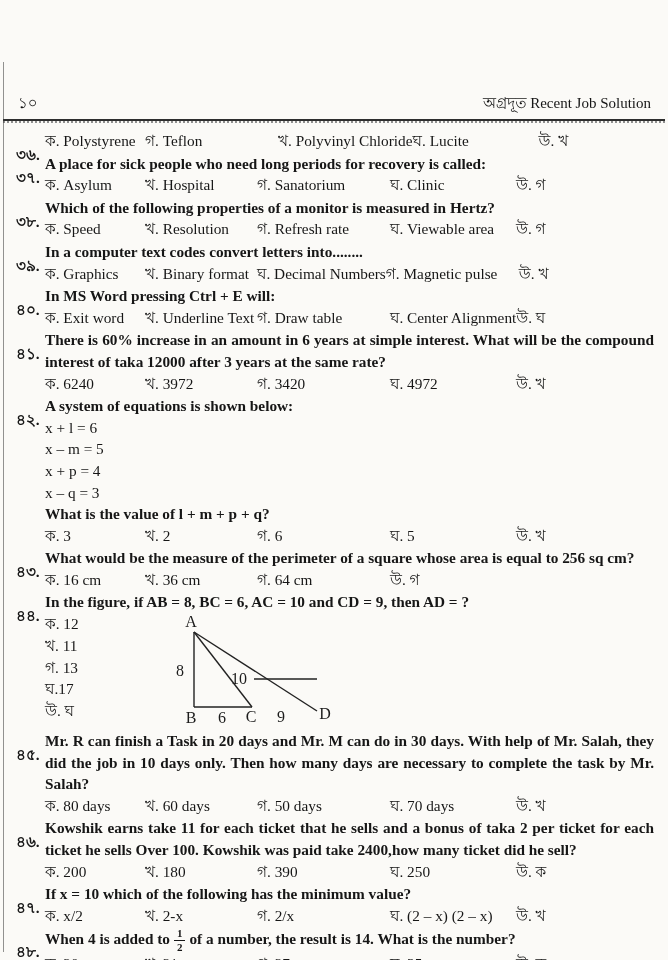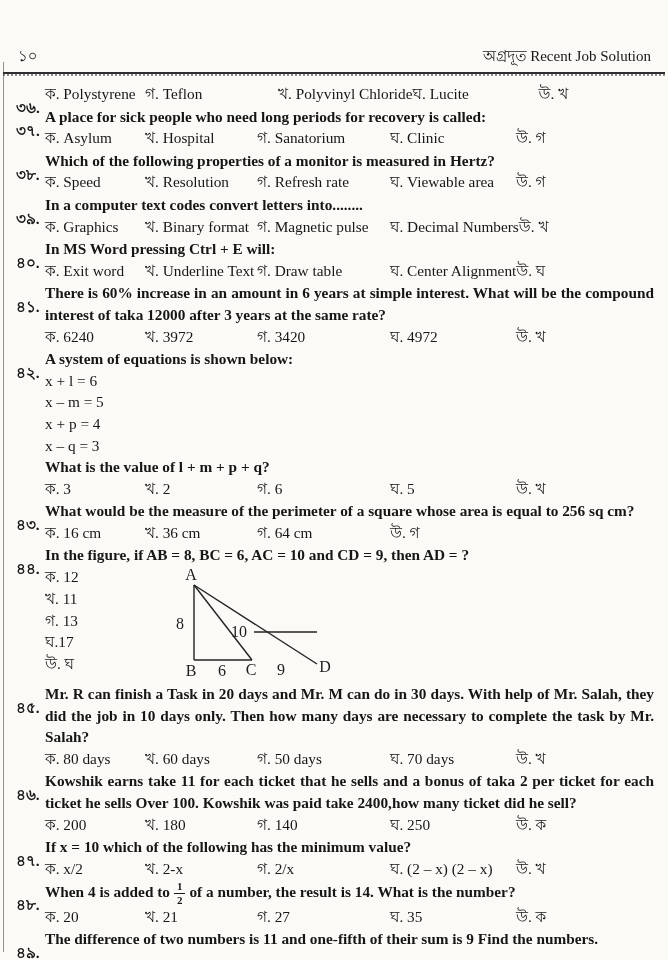--- a/index.html
+++ b/index.html
@@ -11,21 +11,21 @@
     color: #161616;
     font-family: "Liberation Serif", "DejaVu Serif", serif;
   }
   .page { position: relative; width: 668px; height: 960px; padding: 44px 14px 0 16px; }
   .scan-edge {
     position: absolute; left: 3px; top: 62px; width: 1px; height: 890px;
     background: #3a3a3a; opacity: .55;
   }
   .hdr {
     display: flex; justify-content: space-between; align-items: baseline;
-    font-size: 15px; padding: 0 3px 2px 2px;
+    font-size: 15px; padding: 0 3px 2px 2px; margin-top: 47px;
   }
   .rule {
     height: 4px; margin: 1px -11px 7px -13px;
     border-top: 2px solid #2e2e2e;
     border-bottom: 2px dotted #8f8f8f;
   }
   .q { position: relative; padding-left: 29px; font-size: 15.3px; line-height: 21.6px; margin-bottom: 1px; }
   .qnum { position: absolute; left: 0; top: 14px; font-weight: bold; }
   .qtext { font-weight: bold; text-align: justify; }
   .opts { display: flex; }
@@ -91,22 +91,22 @@
       <span class="opt ans">উ. গ</span>
     </div>
   </div>
 
   <div class="q">
     <span class="qnum">৩৯.</span>
     <div class="qtext">In a computer text codes convert letters into........</div>
     <div class="opts">
       <span class="opt o1">ক. Graphics</span>
       <span class="opt o2">খ. Binary format</span>
+      <span class="opt o4">ঘ. Decimal Numbers</span>
       <span class="opt o3">গ. Magnetic pulse</span>
-      <span class="opt o4">ঘ. Decimal Numbers</span>
       <span class="opt ans">উ. খ</span>
     </div>
   </div>
 
   <div class="q">
     <span class="qnum">৪০.</span>
     <div class="qtext">In MS Word pressing Ctrl + E will:</div>
     <div class="opts">
       <span class="opt o1">ক. Exit word</span>
       <span class="opt o2">খ. Underline Text</span>
@@ -198,21 +198,21 @@
       <span class="opt ans">উ. খ</span>
     </div>
   </div>
 
   <div class="q">
     <span class="qnum">৪৬.</span>
     <div class="qtext">Kowshik earns take 11 for each ticket that he sells and a bonus of taka 2 per ticket for each ticket he sells Over 100. Kowshik was paid take 2400,how many ticket did he sell?</div>
     <div class="opts">
       <span class="opt o1">ক. 200</span>
       <span class="opt o2">খ. 180</span>
-      <span class="opt o3">গ. 140</span>
+      <span class="opt o3">গ. 390</span>
       <span class="opt o4">ঘ. 250</span>
       <span class="opt ans">উ. ক</span>
     </div>
   </div>
 
   <div class="q">
     <span class="qnum">৪৭.</span>
     <div class="qtext">If x = 10 which of the following has the minimum value?</div>
     <div class="opts">
       <span class="opt o1">ক. x/2</span>

